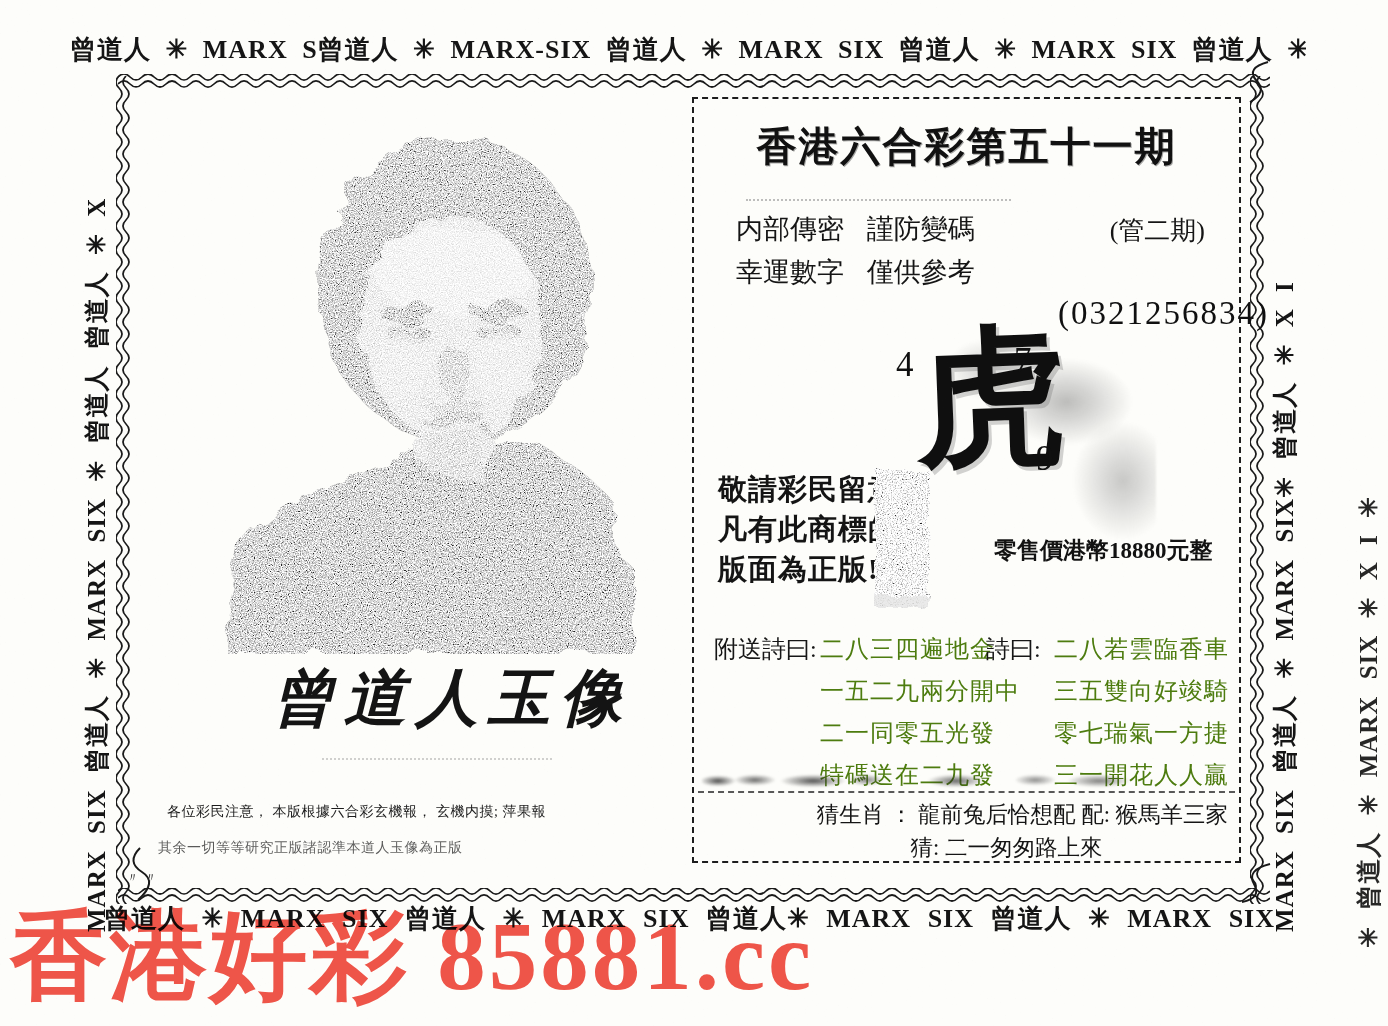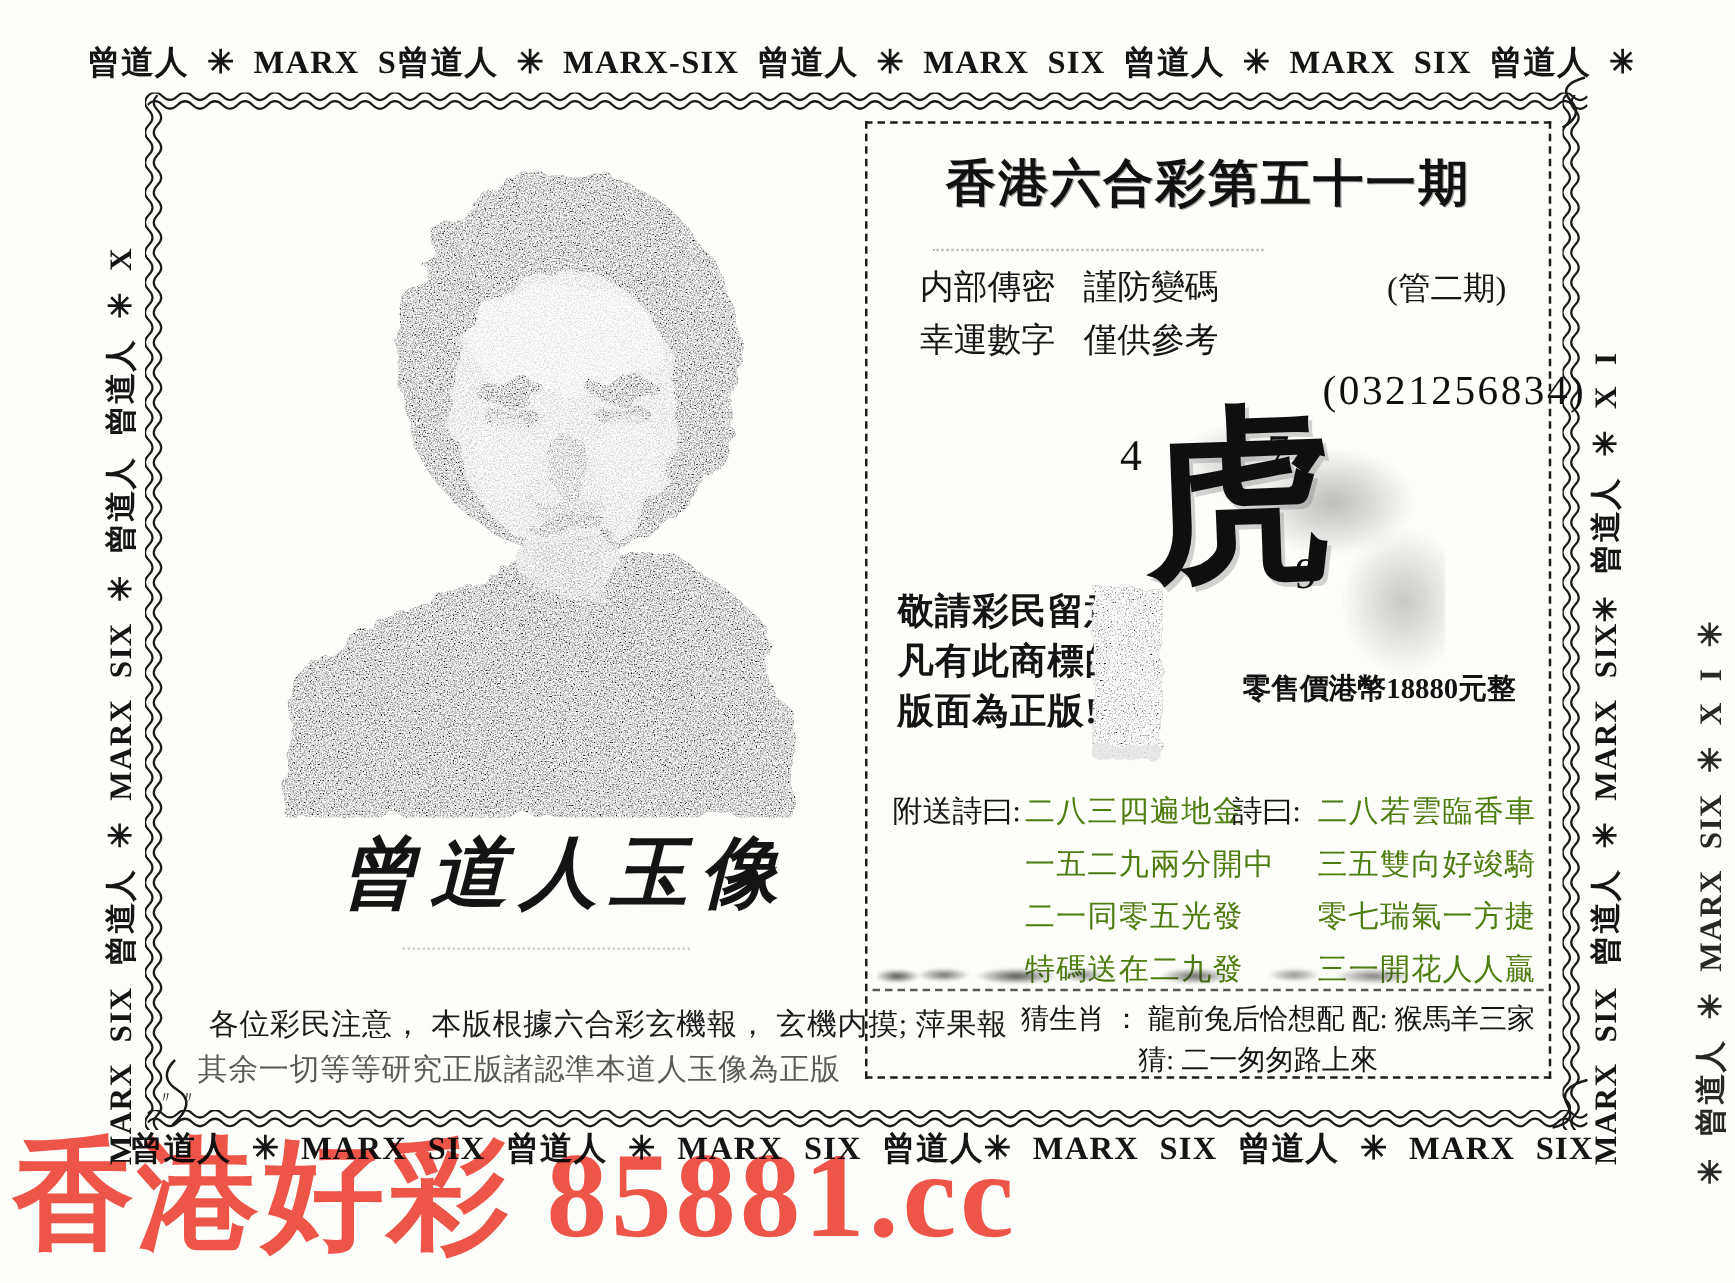--- a/index.html
+++ b/index.html
@@ -32,21 +32,21 @@
   #wave-right{ left:1250px; top:76px; }
   svg.flourish{ position:absolute; }
   
   #photo{ position:absolute; left:165px; top:122px; }
   #caption{
     position:absolute; left:232px; top:656px; width:440px; text-align:center;
     font-size:62px; font-weight:bold; letter-spacing:10px; color:#141414;font-style:italic;
   }
   #caption-dots{ position:absolute; left:322px; top:758px; width:230px;
     border-top:2px dotted #9a9a9a; opacity:.45; }
-  .note{ position:absolute; font-size:24px; color:#1c1c1c; letter-spacing:.5px; white-space:nowrap;}
+  .note{ position:absolute; font-size:14px; color:#1c1c1c; letter-spacing:.5px; white-space:nowrap;}
   #note1{ left:167px; top:803px; }
   #note2{ left:158px; top:839px; opacity:.72; }
   #corner-marks{ position:absolute; left:126px; top:869px; font-size:13px;
     letter-spacing:5px; color:#333; }
   
   #panel{
     position:absolute; left:692px; top:97px; width:549px; height:766px;
     border:2.5px dashed #1d1d1d; box-sizing:border-box;
   }
   #panel-title{

